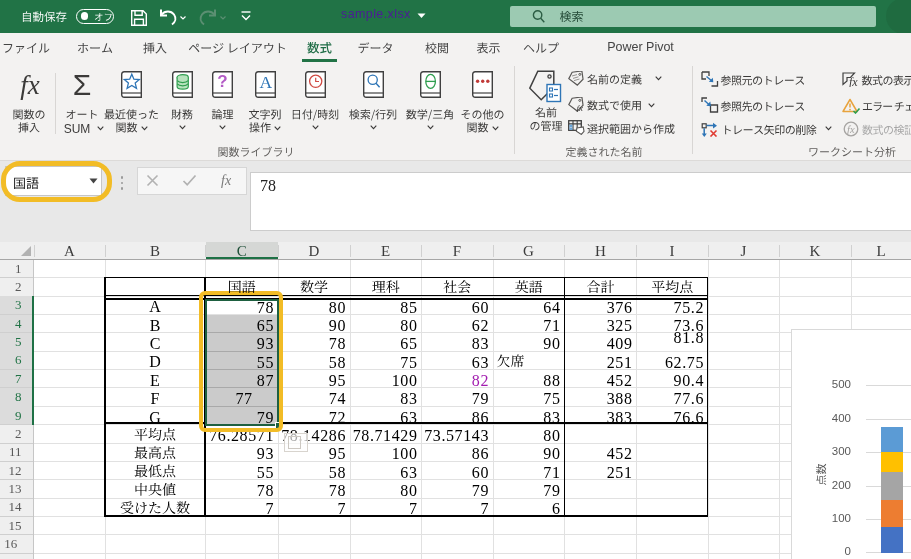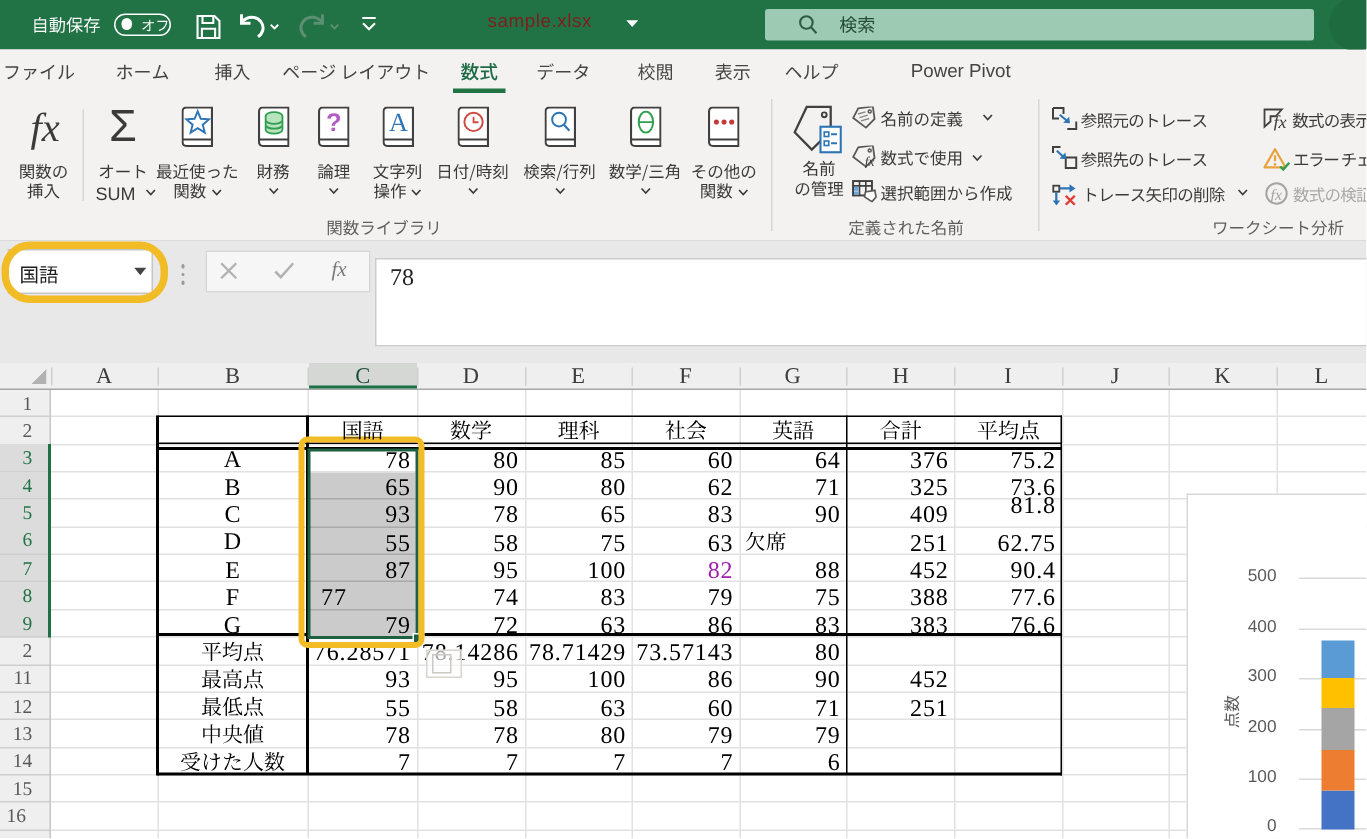--- a/index.html
+++ b/index.html
@@ -27,21 +27,21 @@
     </svg>
     <svg style="position:absolute;left:198px;top:9px" width="30" height="17" viewBox="0 0 30 17" fill="none">
       <path d="M16.5 5.5 C13 1.5 7 1.5 4 5.5 C1.5 9 2.5 13 6 15.5" stroke="#5b8f72" stroke-width="2"></path>
       <path d="M17 0.5 L17 6.5 L11 6.5" fill="none" stroke="#5b8f72" stroke-width="2"></path>
       <path d="M22.5 7.5 L25 10 L27.5 7.5" stroke="#5b8f72" stroke-width="1.2"></path>
     </svg>
     <svg style="position:absolute;left:240px;top:11px" width="12" height="11" viewBox="0 0 12 11" fill="none" stroke="#fff">
       <path d="M1.5 1 H10.5" stroke-width="1.4"></path>
       <path d="M2 4.5 L6 8.5 L10 4.5" stroke-width="1.4"></path>
     </svg>
-    <div style="position:absolute;left:325px;top:7px;width:80px;height:18px;font:12.5px 'Liberation Sans',sans-serif;color:#7f1d1d;letter-spacing:.4px">sample.xlsx</div>
+    <div style="position:absolute;left:341px;top:7px;width:80px;height:18px;font:12.5px 'Liberation Sans',sans-serif;color:#4c1d95;letter-spacing:.4px">sample.xlsx</div>
     <svg style="position:absolute;left:417px;top:13px" width="9" height="6" viewBox="0 0 9 6">
       <path d="M0.5 0.5 L4.5 5 L8.5 0.5 Z" fill="#fff"></path>
     </svg>
     <div style="position:absolute;left:510px;top:6px;width:366px;height:21px;background:#9ccab2;border-radius:2px"></div>
     <svg style="position:absolute;left:531px;top:9px" width="15" height="15" viewBox="0 0 15 15" fill="none" stroke="#2c5c44" stroke-width="1.4">
       <circle cx="6.6" cy="6" r="4.2"></circle>
       <path d="M9.7 9.2 L13.3 13.2"></path>
     </svg>
     <div style="position:absolute;left:0;top:0;width:911px;height:33px;overflow:hidden">
       <div style="position:absolute;left:886px;top:-2px;width:36px;height:36px;background:#1f6b40;border-radius:50%"></div>
@@ -357,21 +357,21 @@
     <div style="position:absolute;left:206.3px;top:332.4px;width:71px;height:1px;background:#a9a9a9;z-index:6"></div>
     <div style="position:absolute;left:206.3px;top:350.75px;width:71px;height:1px;background:#a9a9a9;z-index:6"></div>
     <div style="position:absolute;left:206.3px;top:369.1px;width:71px;height:1px;background:#a9a9a9;z-index:6"></div>
     <div style="position:absolute;left:206.3px;top:387.45000000000005px;width:71px;height:1px;background:#a9a9a9;z-index:6"></div>
     <div style="position:absolute;left:206.3px;top:405.8px;width:71px;height:1px;background:#a9a9a9;z-index:6"></div>
     <div style="position:absolute;left:214.0px;top:298.5px;width:60px;height:18.35px;font:16px 'Liberation Serif',serif;color:#000;text-align:right;line-height:18.35px;letter-spacing:0.6px;z-index:7">78</div>
     <div style="position:absolute;left:214.0px;top:316.85px;width:60px;height:18.35px;font:16px 'Liberation Serif',serif;color:#000;text-align:right;line-height:18.35px;letter-spacing:0.6px;z-index:7">65</div>
     <div style="position:absolute;left:214.0px;top:335.2px;width:60px;height:18.35px;font:16px 'Liberation Serif',serif;color:#000;text-align:right;line-height:18.35px;letter-spacing:0.6px;z-index:7">93</div>
     <div style="position:absolute;left:214.0px;top:353.55px;width:60px;height:18.35px;font:16px 'Liberation Serif',serif;color:#000;text-align:right;line-height:18.35px;letter-spacing:0.6px;z-index:7">55</div>
     <div style="position:absolute;left:214.0px;top:371.90000000000003px;width:60px;height:18.35px;font:16px 'Liberation Serif',serif;color:#000;text-align:right;line-height:18.35px;letter-spacing:0.6px;z-index:7">87</div>
-    <div style="position:absolute;left:214.0px;top:390.25000000000006px;width:60px;height:18.35px;font:16px 'Liberation Serif',serif;color:#000;text-align:left;line-height:18.35px;letter-spacing:0.6px;z-index:7">77</div>
+    <div style="position:absolute;left:214.0px;top:390.25000000000006px;width:60px;height:18.35px;font:16px 'Liberation Serif',serif;color:#000;text-align:center;line-height:18.35px;letter-spacing:0.6px;z-index:7">77</div>
     <div style="position:absolute;left:214.0px;top:408.6px;width:60px;height:18.35px;font:16px 'Liberation Serif',serif;color:#000;text-align:right;line-height:18.35px;letter-spacing:0.6px;z-index:7">79</div>
     <div style="position:absolute;left:256.0px;top:298.5px;width:90px;height:18.35px;font:16px 'Liberation Serif',serif;color:#000;text-align:right;line-height:18.35px;letter-spacing:0.6px">80</div>
     <div style="position:absolute;left:327.5px;top:298.5px;width:90px;height:18.35px;font:16px 'Liberation Serif',serif;color:#000;text-align:right;line-height:18.35px;letter-spacing:0.6px">85</div>
     <div style="position:absolute;left:399.0px;top:298.5px;width:90px;height:18.35px;font:16px 'Liberation Serif',serif;color:#000;text-align:right;line-height:18.35px;letter-spacing:0.6px">60</div>
     <div style="position:absolute;left:470.5px;top:298.5px;width:90px;height:18.35px;font:16px 'Liberation Serif',serif;color:#000;text-align:right;line-height:18.35px;letter-spacing:0.6px">64</div>
     <div style="position:absolute;left:542.5px;top:298.5px;width:90px;height:18.35px;font:16px 'Liberation Serif',serif;color:#000;text-align:right;line-height:18.35px;letter-spacing:0.6px">376</div>
     <div style="position:absolute;left:614.0px;top:298.5px;width:90px;height:18.35px;font:16px 'Liberation Serif',serif;color:#000;text-align:right;line-height:18.35px;letter-spacing:0.6px">75.2</div>
     <div style="position:absolute;left:256.0px;top:316.85px;width:90px;height:18.35px;font:16px 'Liberation Serif',serif;color:#000;text-align:right;line-height:18.35px;letter-spacing:0.6px">90</div>
     <div style="position:absolute;left:327.5px;top:316.85px;width:90px;height:18.35px;font:16px 'Liberation Serif',serif;color:#000;text-align:right;line-height:18.35px;letter-spacing:0.6px">80</div>
     <div style="position:absolute;left:399.0px;top:316.85px;width:90px;height:18.35px;font:16px 'Liberation Serif',serif;color:#000;text-align:right;line-height:18.35px;letter-spacing:0.6px">62</div>

